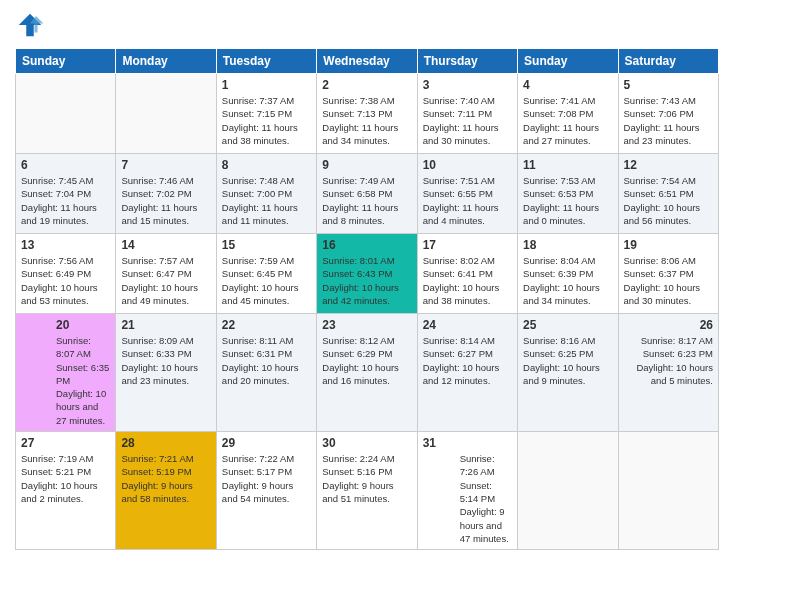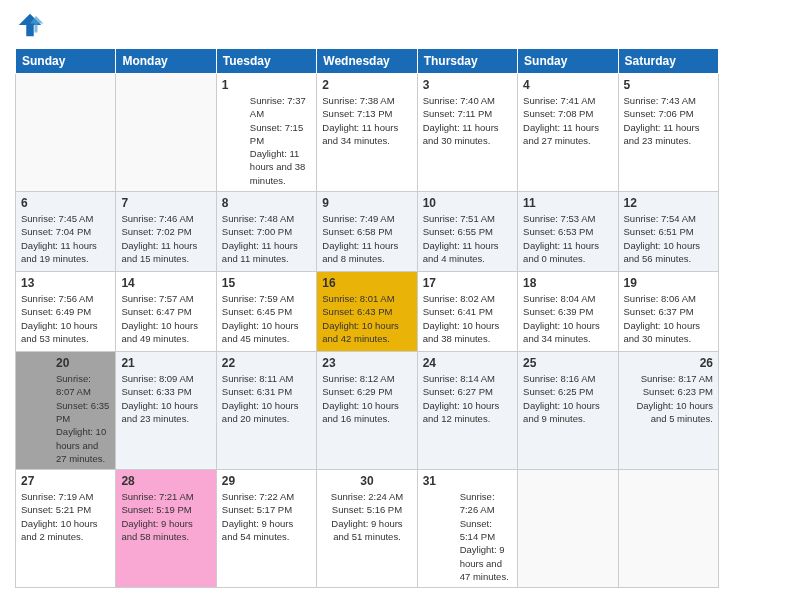--- a/index.html
+++ b/index.html
@@ -135,21 +135,21 @@
           <th>Sunday</th>
           <th>Saturday</th>
         </tr>
     </thead>
     <tbody id="calendar-body">
     <tr>
           <td class="empty-cell" style="background: rgb(249, 249, 249);"></td>
           <td class="empty-cell" style="background: rgb(249, 249, 249);"></td>
           <td style="background: rgb(255, 255, 255);">
             <span class="day-number">1</span>
-            <div class="cell-info" style="white-space: pre-line; margin-left: 28px;">Sunrise: 7:37 AM
+            <div class="cell-info" style="white-space: pre-line;">Sunrise: 7:37 AM
 Sunset: 7:15 PM
 Daylight: 11 hours and 38 minutes.</div>
           </td>
           <td style="background: rgb(255, 255, 255);">
             <span class="day-number">2</span>
             <div class="cell-info" style="white-space: pre-line;">Sunrise: 7:38 AM
 Sunset: 7:13 PM
 Daylight: 11 hours and 34 minutes.</div>
           </td>
           <td style="background: rgb(255, 255, 255);">
@@ -227,21 +227,21 @@
             <div class="cell-info" style="white-space: pre-line;">Sunrise: 7:57 AM
 Sunset: 6:47 PM
 Daylight: 10 hours and 49 minutes.</div>
           </td>
           <td style="background: rgb(255, 255, 255);">
             <span class="day-number">15</span>
             <div class="cell-info" style="white-space: pre-line;">Sunrise: 7:59 AM
 Sunset: 6:45 PM
 Daylight: 10 hours and 45 minutes.</div>
           </td>
-          <td style="background: #eab308; margin-left: 28px;">
+          <td style="background: #14b8a6; margin-left: 28px;">
             <span class="day-number">16</span>
             <div class="cell-info" style="white-space: pre-line;">Sunrise: 8:01 AM
 Sunset: 6:43 PM
 Daylight: 10 hours and 42 minutes.</div>
           </td>
           <td style="background: rgb(255, 255, 255);">
             <span class="day-number">17</span>
             <div class="cell-info" style="white-space: pre-line;">Sunrise: 8:02 AM
 Sunset: 6:41 PM
 Daylight: 10 hours and 38 minutes.</div>
@@ -253,21 +253,21 @@
 Daylight: 10 hours and 34 minutes.</div>
           </td>
           <td style="background: rgb(255, 255, 255);">
             <span class="day-number">19</span>
             <div class="cell-info" style="white-space: pre-line;">Sunrise: 8:06 AM
 Sunset: 6:37 PM
 Daylight: 10 hours and 30 minutes.</div>
           </td>
         </tr>
         <tr>
-          <td style="background: #a3a3a3; padding-left: 40px;">
+          <td style="background: #f0abfc; padding-left: 40px;">
             <span class="day-number">20</span>
             <div class="cell-info" style="white-space: pre-line;">Sunrise: 8:07 AM
 Sunset: 6:35 PM
 Daylight: 10 hours and 27 minutes.</div>
           </td>
           <td style="background: rgb(240, 244, 248);">
             <span class="day-number">21</span>
             <div class="cell-info" style="white-space: pre-line;">Sunrise: 8:09 AM
 Sunset: 6:33 PM
 Daylight: 10 hours and 23 minutes.</div>
@@ -303,33 +303,33 @@
 Daylight: 10 hours and 5 minutes.</div>
           </td>
         </tr>
         <tr>
           <td style="background: rgb(255, 255, 255);">
             <span class="day-number">27</span>
             <div class="cell-info" style="white-space: pre-line;">Sunrise: 7:19 AM
 Sunset: 5:21 PM
 Daylight: 10 hours and 2 minutes.</div>
           </td>
-          <td style="background: #f9a8d4;">
+          <td style="background: #eab308;">
             <span class="day-number">28</span>
             <div class="cell-info" style="white-space: pre-line;">Sunrise: 7:21 AM
 Sunset: 5:19 PM
 Daylight: 9 hours and 58 minutes.</div>
           </td>
           <td style="background: rgb(255, 255, 255);">
             <span class="day-number">29</span>
             <div class="cell-info" style="white-space: pre-line;">Sunrise: 7:22 AM
 Sunset: 5:17 PM
 Daylight: 9 hours and 54 minutes.</div>
           </td>
-          <td style="background: rgb(255, 255, 255); text-align: center;">
+          <td style="background: rgb(255, 255, 255);">
             <span class="day-number">30</span>
             <div class="cell-info" style="white-space: pre-line;">Sunrise: 2:24 AM
 Sunset: 5:16 PM
 Daylight: 9 hours and 51 minutes.</div>
           </td>
           <td style="background: rgb(255, 255, 255);">
             <span class="day-number">31</span>
             <div class="cell-info" style="white-space: pre-line; margin-left: 37px;">Sunrise: 7:26 AM
 Sunset: 5:14 PM
 Daylight: 9 hours and 47 minutes.</div>

